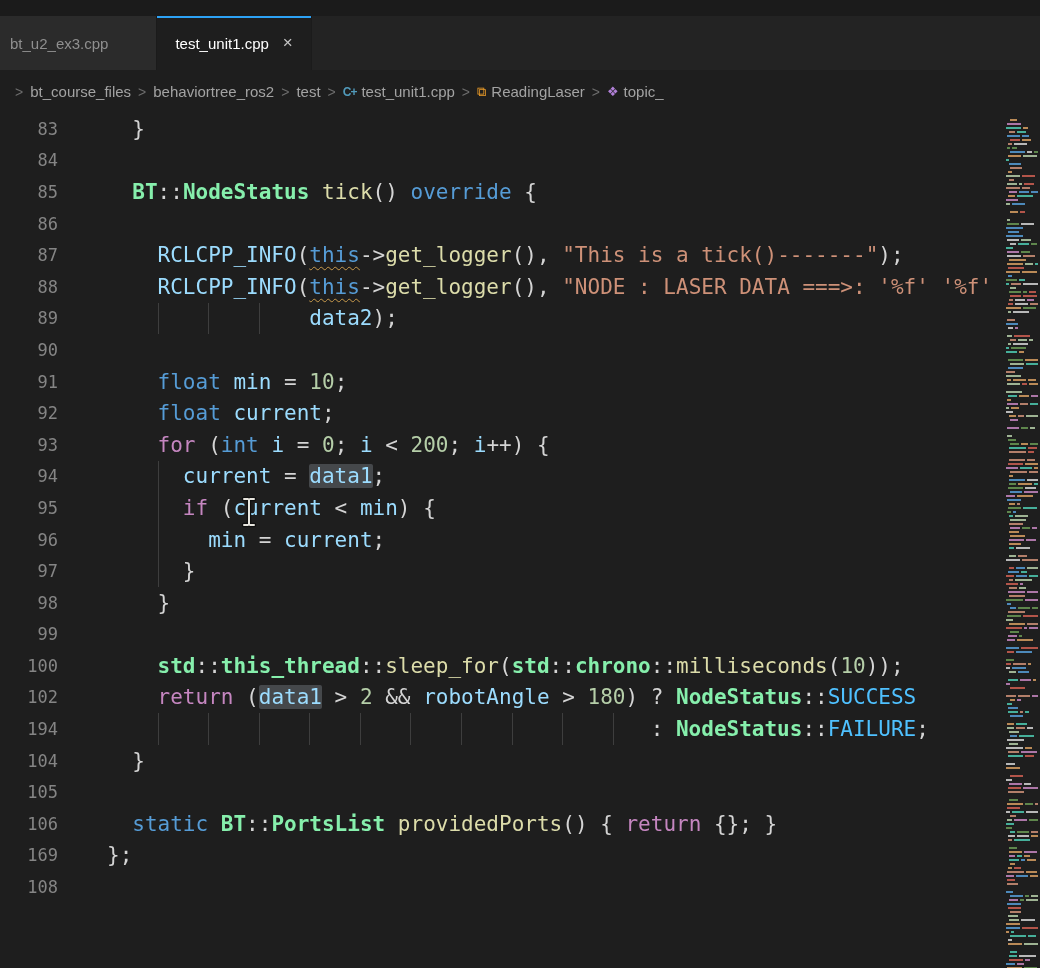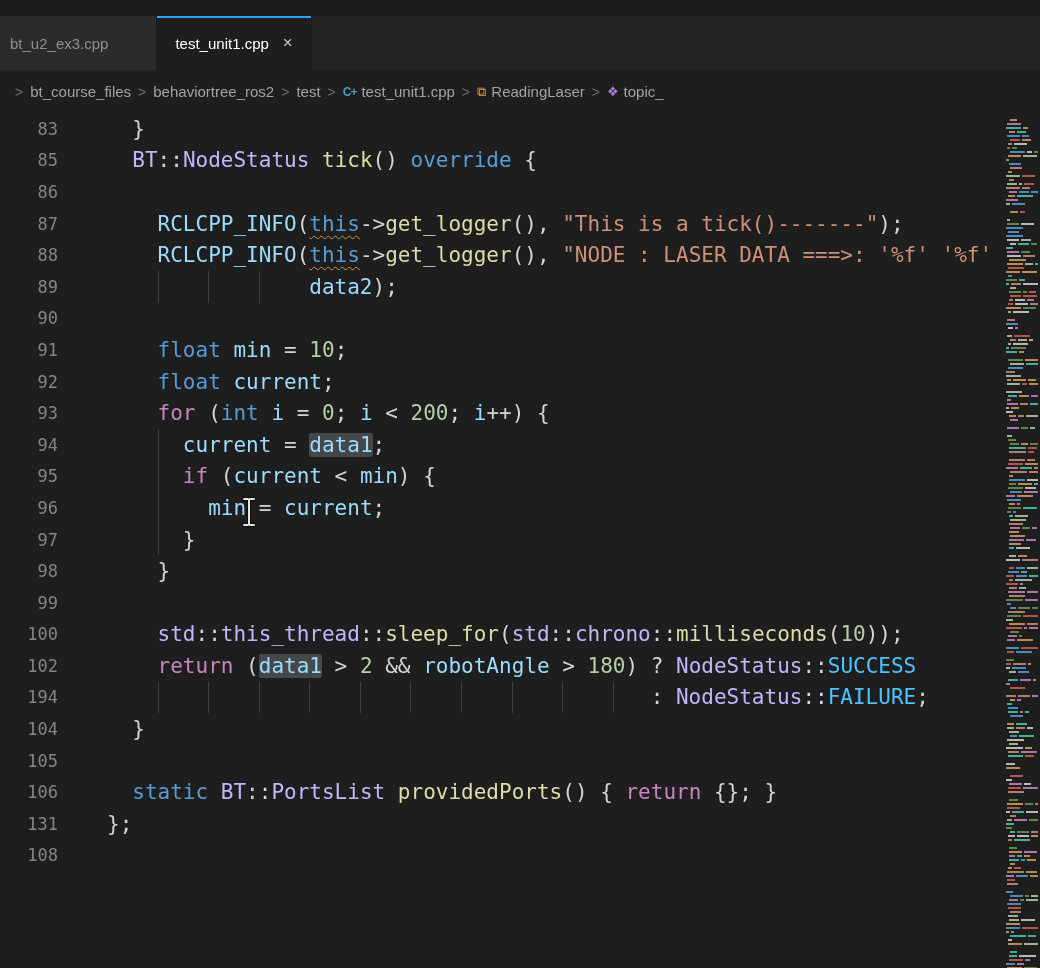--- a/index.html
+++ b/index.html
@@ -29,21 +29,21 @@
             overflow:hidden; font-family:"DejaVu Sans Mono", monospace; }
   .line { display:flex; height:31.6px; align-items:center; }
   .gutter { width:58px; flex:0 0 58px; text-align:right; color:#858585; font-size:17px;
             user-select:none; }
   .code { position:relative; margin-left:49px; font-size:21px; white-space:pre; color:#d4d4d4;
           height:100%; display:flex; align-items:center; flex:1 1 auto; }
   .guide { position:absolute; top:0; bottom:0; width:1px; background:#3e3e3e; }
   .tk.pl { color:#d4d4d4; }
   .tk.kw { color:#c586c0; }
   .tk.kb { color:#569cd6; }
-  .tk.ty { color:#c4b5fd; }
+  .tk.ty { color:#86efac;font-weight:bold; }
   .tk.fn { color:#dcdcaa; }
   .tk.va { color:#9cdcfe; }
   .tk.mc { color:#9cdcfe; }
   .tk.en { color:#4fc1ff; }
   .tk.nu { color:#b5cea8; }
   .tk.st { color:#ce9178; }
   .tk.cm { color:#6a9955; }
   .tk.hl { background:rgba(125,130,138,0.42); border-radius:2px; }
   .tk.sq { text-decoration:underline wavy #c89a4b; text-decoration-thickness:1px;
            text-underline-offset:4px; }
@@ -100,20 +100,24 @@
       <span>topic_</span>
     </span>
   </div>
 
 <div class="editor">
     <div class="line">
       <div class="gutter">83</div>
       <div class="code"><span class="tk pl">  }</span></div>
     </div>
     <div class="line">
+      <div class="gutter">84</div>
+      <div class="code"></div>
+    </div>
+    <div class="line">
       <div class="gutter">85</div>
       <div class="code"><span class="tk pl">  </span><span class="tk ty">BT</span><span class="tk pl">::</span><span class="tk ty">NodeStatus</span><span class="tk pl"> </span><span class="tk fn">tick</span><span class="tk pl">() </span><span class="tk kb">override</span><span class="tk pl"> {</span></div>
     </div>
     <div class="line">
       <div class="gutter">86</div>
       <div class="code"></div>
     </div>
     <div class="line">
       <div class="gutter">87</div>
       <div class="code"><span class="tk pl">    </span><span class="tk mc">RCLCPP_INFO</span><span class="tk pl">(</span><span class="tk kb sq">this</span><span class="tk pl">-&gt;</span><span class="tk fn">get_logger</span><span class="tk pl">(), </span><span class="tk st">"This is a tick()-------"</span><span class="tk pl">);</span></div>
@@ -184,21 +188,21 @@
     </div>
     <div class="line">
       <div class="gutter">105</div>
       <div class="code"></div>
     </div>
     <div class="line">
       <div class="gutter">106</div>
       <div class="code"><span class="tk pl">  </span><span class="tk kb">static</span><span class="tk pl"> </span><span class="tk ty">BT</span><span class="tk pl">::</span><span class="tk ty">PortsList</span><span class="tk pl"> </span><span class="tk fn">providedPorts</span><span class="tk pl">() { </span><span class="tk kw">return</span><span class="tk pl"> {}; }</span></div>
     </div>
     <div class="line">
-      <div class="gutter">131</div>
+      <div class="gutter">169</div>
       <div class="code"><span class="tk pl">};</span></div>
     </div>
     <div class="line">
       <div class="gutter">108</div>
       <div class="code"></div>
     </div>
   </div>
 
 <div class="minimap">
     <div class="mm-row" style="top: 6px;">

